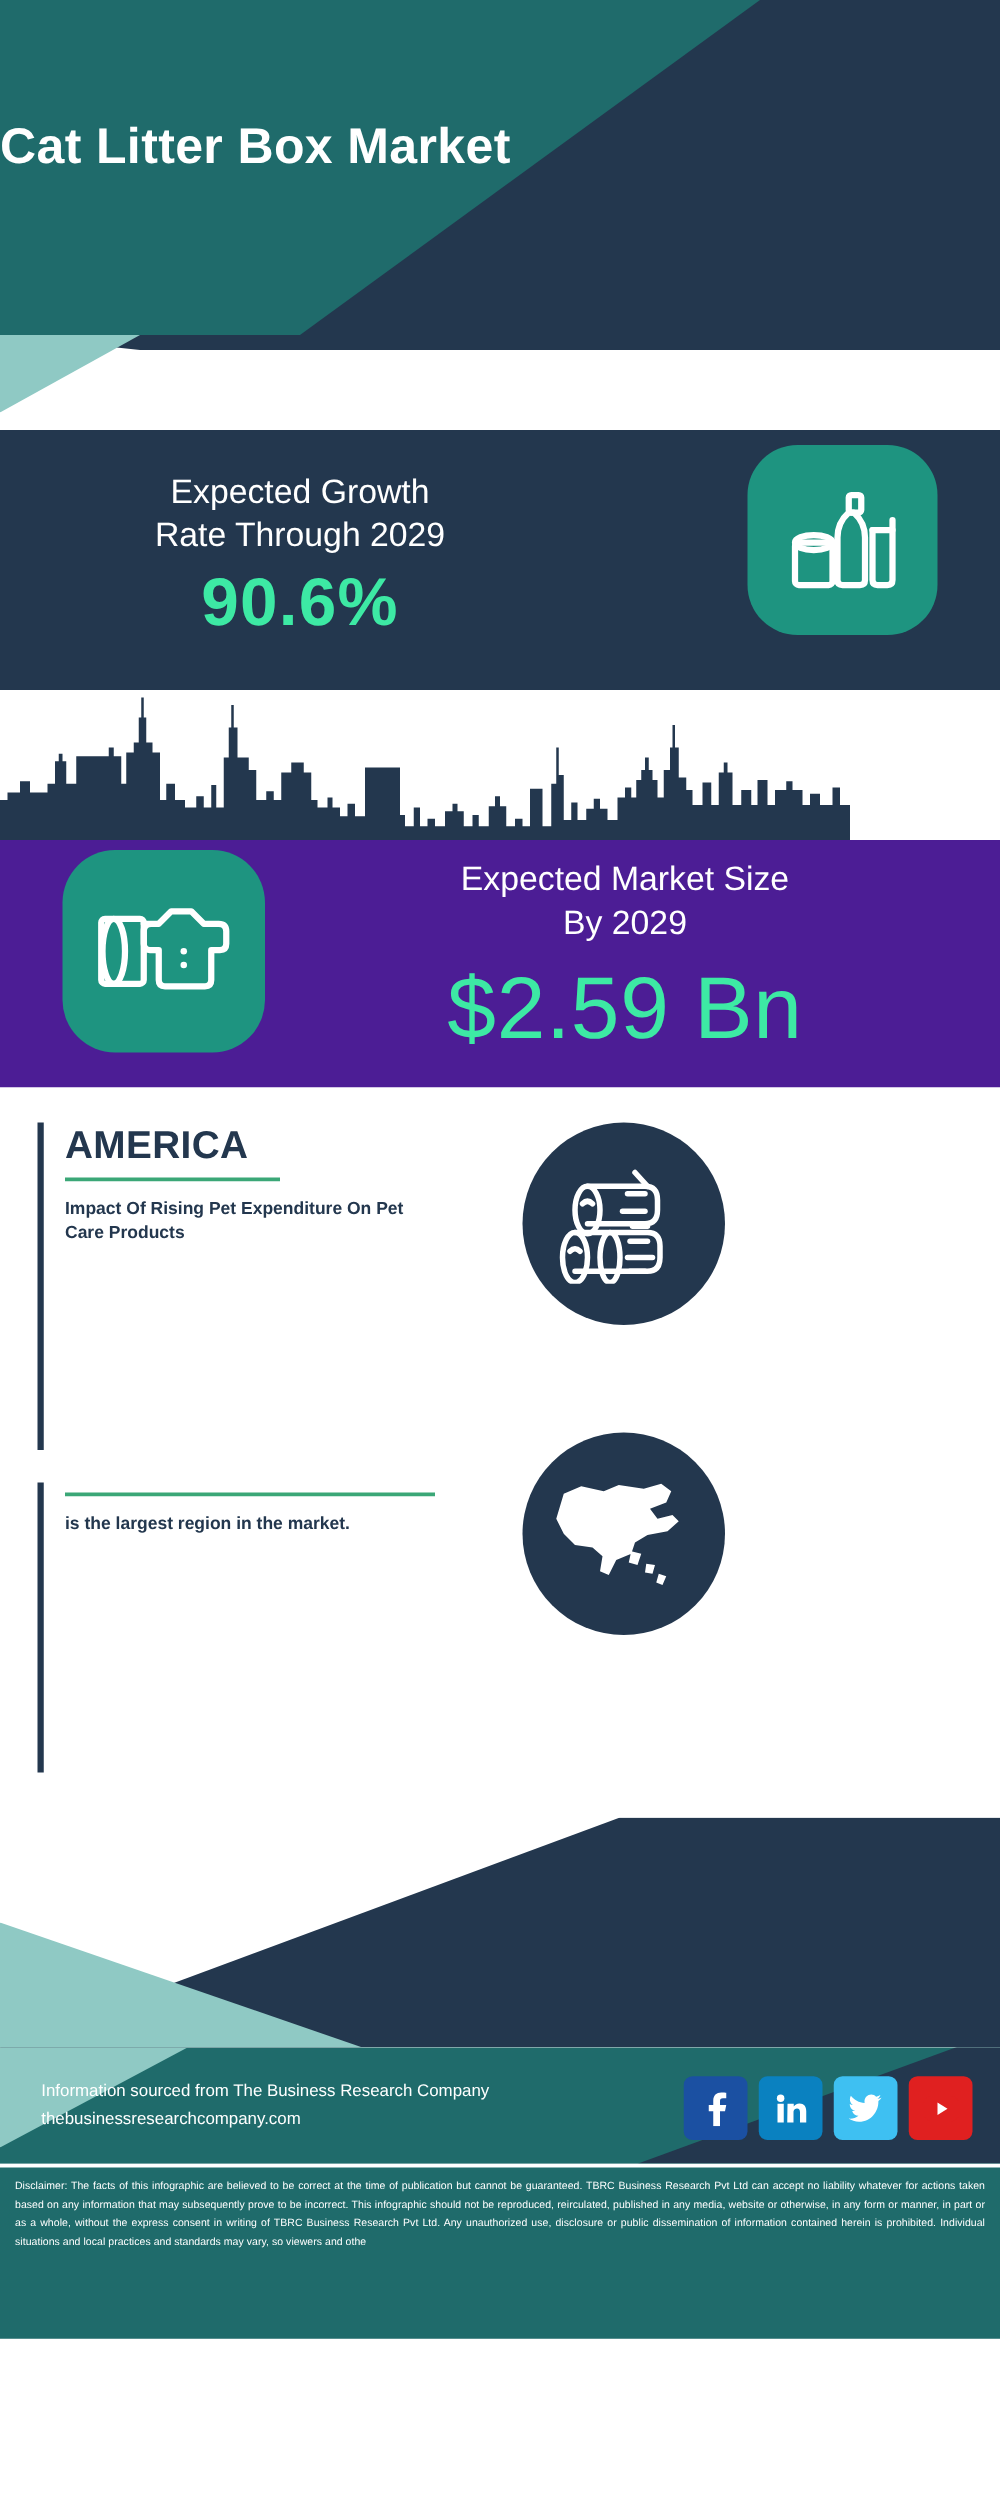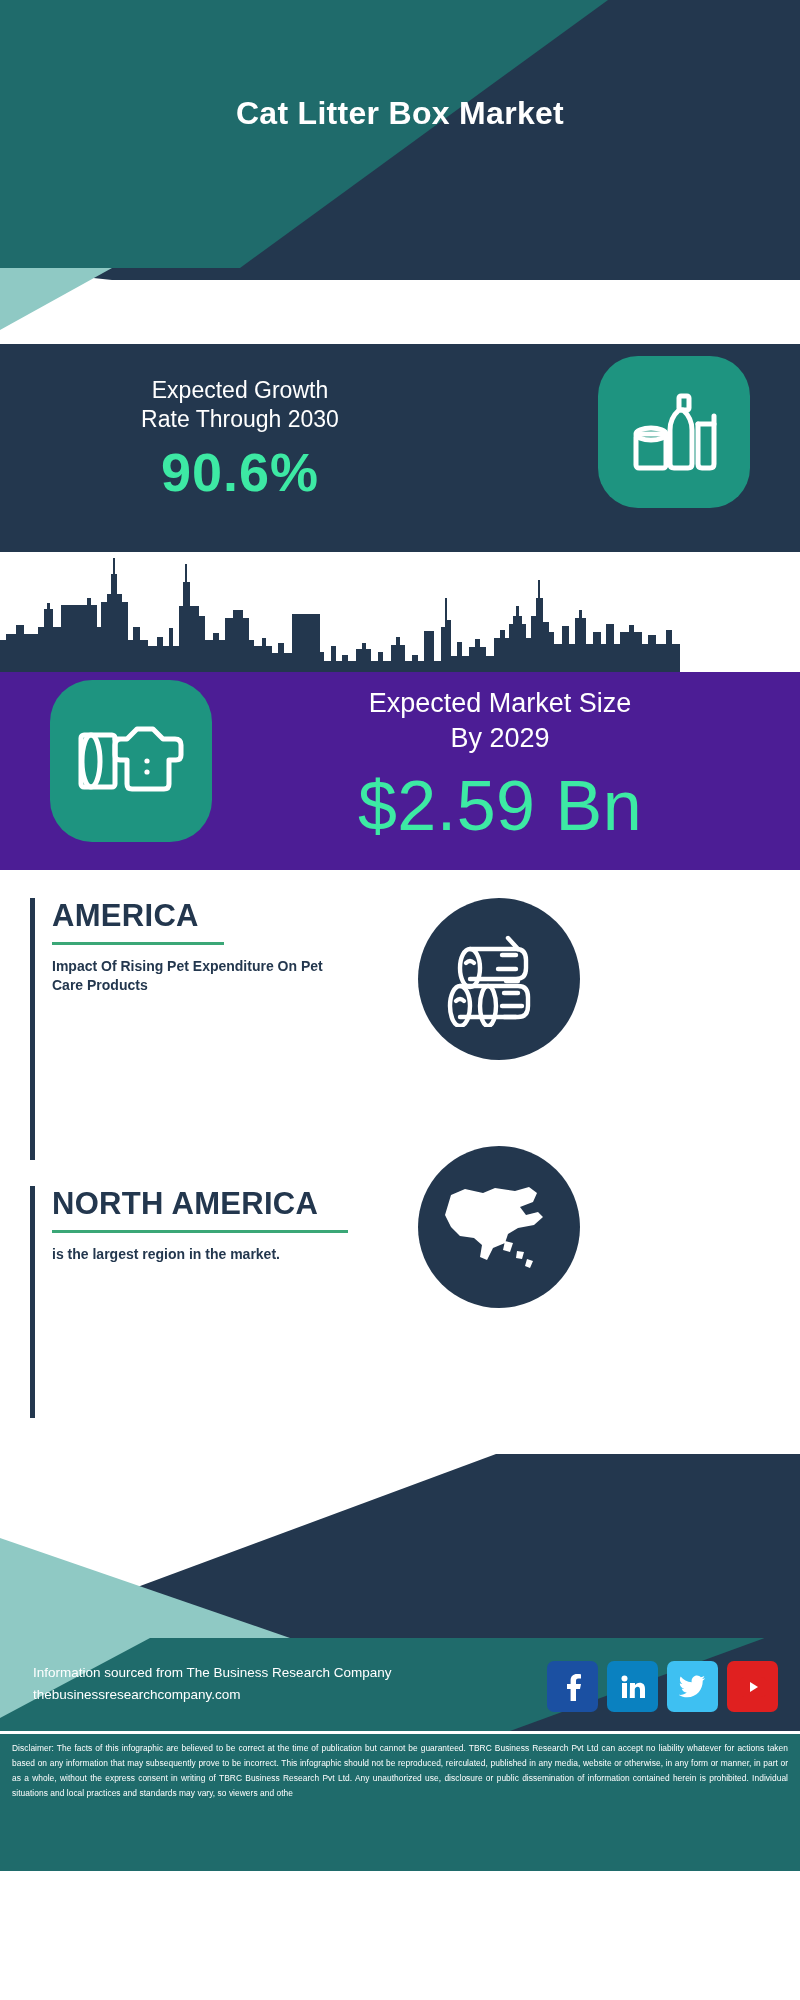--- a/index.html
+++ b/index.html
@@ -18,22 +18,22 @@
     background:#1F6B6B;
     overflow:hidden;
   }
   .hero-diag {
     position:absolute; inset:0;
     background:#23374E;
     clip-path: polygon(100% 0, 100% 100%, 30% 100%, 76% 0);
   }
   .hero-title {
     position:absolute; left:0; right:0; top:95px;
-    text-align:center; color:#ffffff;
-    font-size:32px; font-weight:bold; letter-spacing:.3px;
+    text-align:left; color:#ffffff;
+    font-size:40px; font-weight:bold; letter-spacing:.3px;
   }
 
   
   .band {
     position:relative; width:800px; height:76px; background:#ffffff; overflow:hidden;
   }
   .band-teal {
     position:absolute; left:0; top:0; width:130px; height:76px;
     background:#8FC9C4;
     clip-path: polygon(0 0, 112px 0, 0 62px);
@@ -45,21 +45,21 @@
   }
 
   
   .growth {
     position:relative; width:800px; height:208px; background:#23374E;
   }
   .growth-text {
     position:absolute; left:30px; top:32px; width:420px; text-align:center;
   }
   .growth-label {
-    color:#ffffff; font-size:23px; line-height:1.28; font-weight:400;
+    color:#ffffff; font-size:27px; line-height:1.28; font-weight:400;
   }
   .growth-value {
     color:#3DE9A4; font-size:54px; font-weight:bold; margin-top:6px; letter-spacing:1px;
   }
   .icon-rounded {
     position:absolute; right:50px; top:12px;
     width:152px; height:152px; border-radius:40px; background:#1E9480;
     display:flex; align-items:center; justify-content:center;
   }
 
@@ -176,21 +176,21 @@
   </div>
 
   <div class="band">
     <div class="band-dark2"></div>
     <div class="band-teal"></div>
   </div>
 
   <div class="growth">
     <div class="growth-text">
       <div class="growth-label">Expected Growth</div>
-      <div class="growth-label">Rate Through 2030</div>
+      <div class="growth-label">Rate Through 2029</div>
       <div class="growth-value">90.6%</div>
     </div>
     <div class="icon-rounded">
       <svg width="104" height="104" viewBox="0 0 104 104" fill="none" stroke="#ffffff" stroke-width="5" stroke-linecap="round" stroke-linejoin="round">
         <rect x="14" y="54" width="30" height="34" rx="3"></rect>
         <ellipse cx="29" cy="54" rx="15" ry="6"></ellipse>
         <path d="M57 30 q-9 8 -9 20 v34 q0 4 4 4 h14 q4 0 4 -4 V50 q0 -12 -9 -20 z"></path>
         <rect x="57" y="16" width="10" height="14" rx="2"></rect>
         <path d="M76 44 v40 q0 4 4 4 h8 q4 0 4 -4 V36"></path>
         <path d="M76 44 h16"></path>
@@ -243,21 +243,20 @@
         <ellipse cx="42" cy="75" rx="8" ry="20"></ellipse>
         <path d="M10 70 q4 -4 8 0"></path>
         <path d="M58 62 h14"></path>
         <path d="M56 75 h20"></path>
         <path d="M58 86 h12"></path>
       </svg>
     </div>
 
     <div class="vbar" style="left:30px; top:316px; height:232px;"></div>
     <div class="card-text" style="left:52px; top:316px;">
-      <div class="card-head">NORTH AMERICA</div>
       <div class="card-rule" style="width:296px;"></div>
       <div class="card-body">is the largest region in the market.</div>
     </div>
     <div class="circle-icon" style="left:418px; top:276px;">
       <svg width="112" height="100" viewBox="0 0 112 100">
         <path fill="#ffffff" d="M8 18 l14 -6 18 4 12 -5 20 3 14 -4 8 6 -4 9 -13 5 6 8 12 -3 5 5 -9 8 -16 3 -10 6 -3 9 -12 5 -6 12 -7 -3 2 -12 -8 -7 -14 -2 -9 -9 -6 -12 z M62 64 l8 2 -3 9 -7 -2 z M74 74 l7 1 -2 7 -6 -1 z M84 82 l6 2 -3 7 -5 -2 z M30 40 l6 3 -2 6 -6 -2 z"></path>
       </svg>
     </div>
 
   </div>

